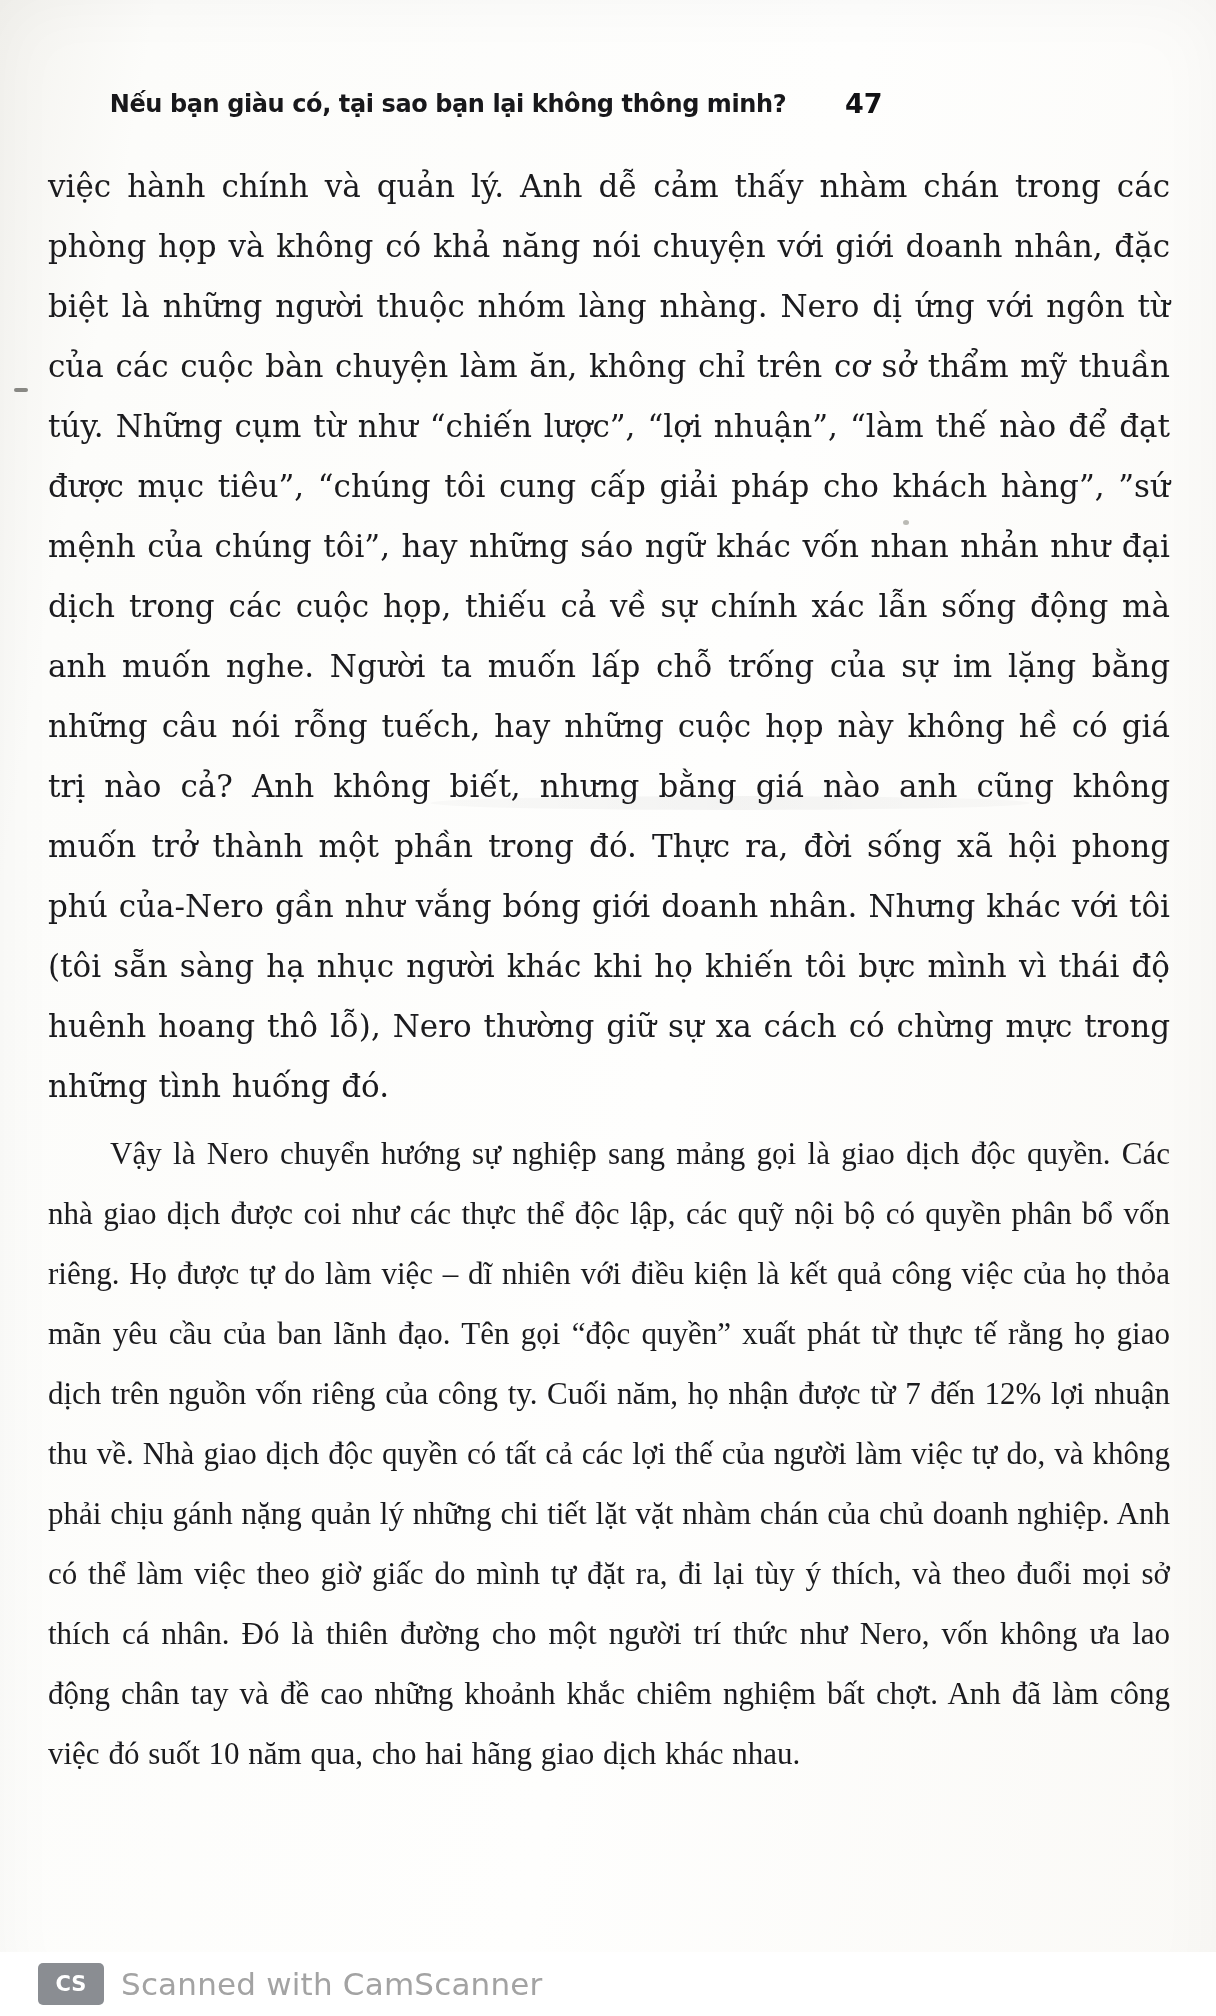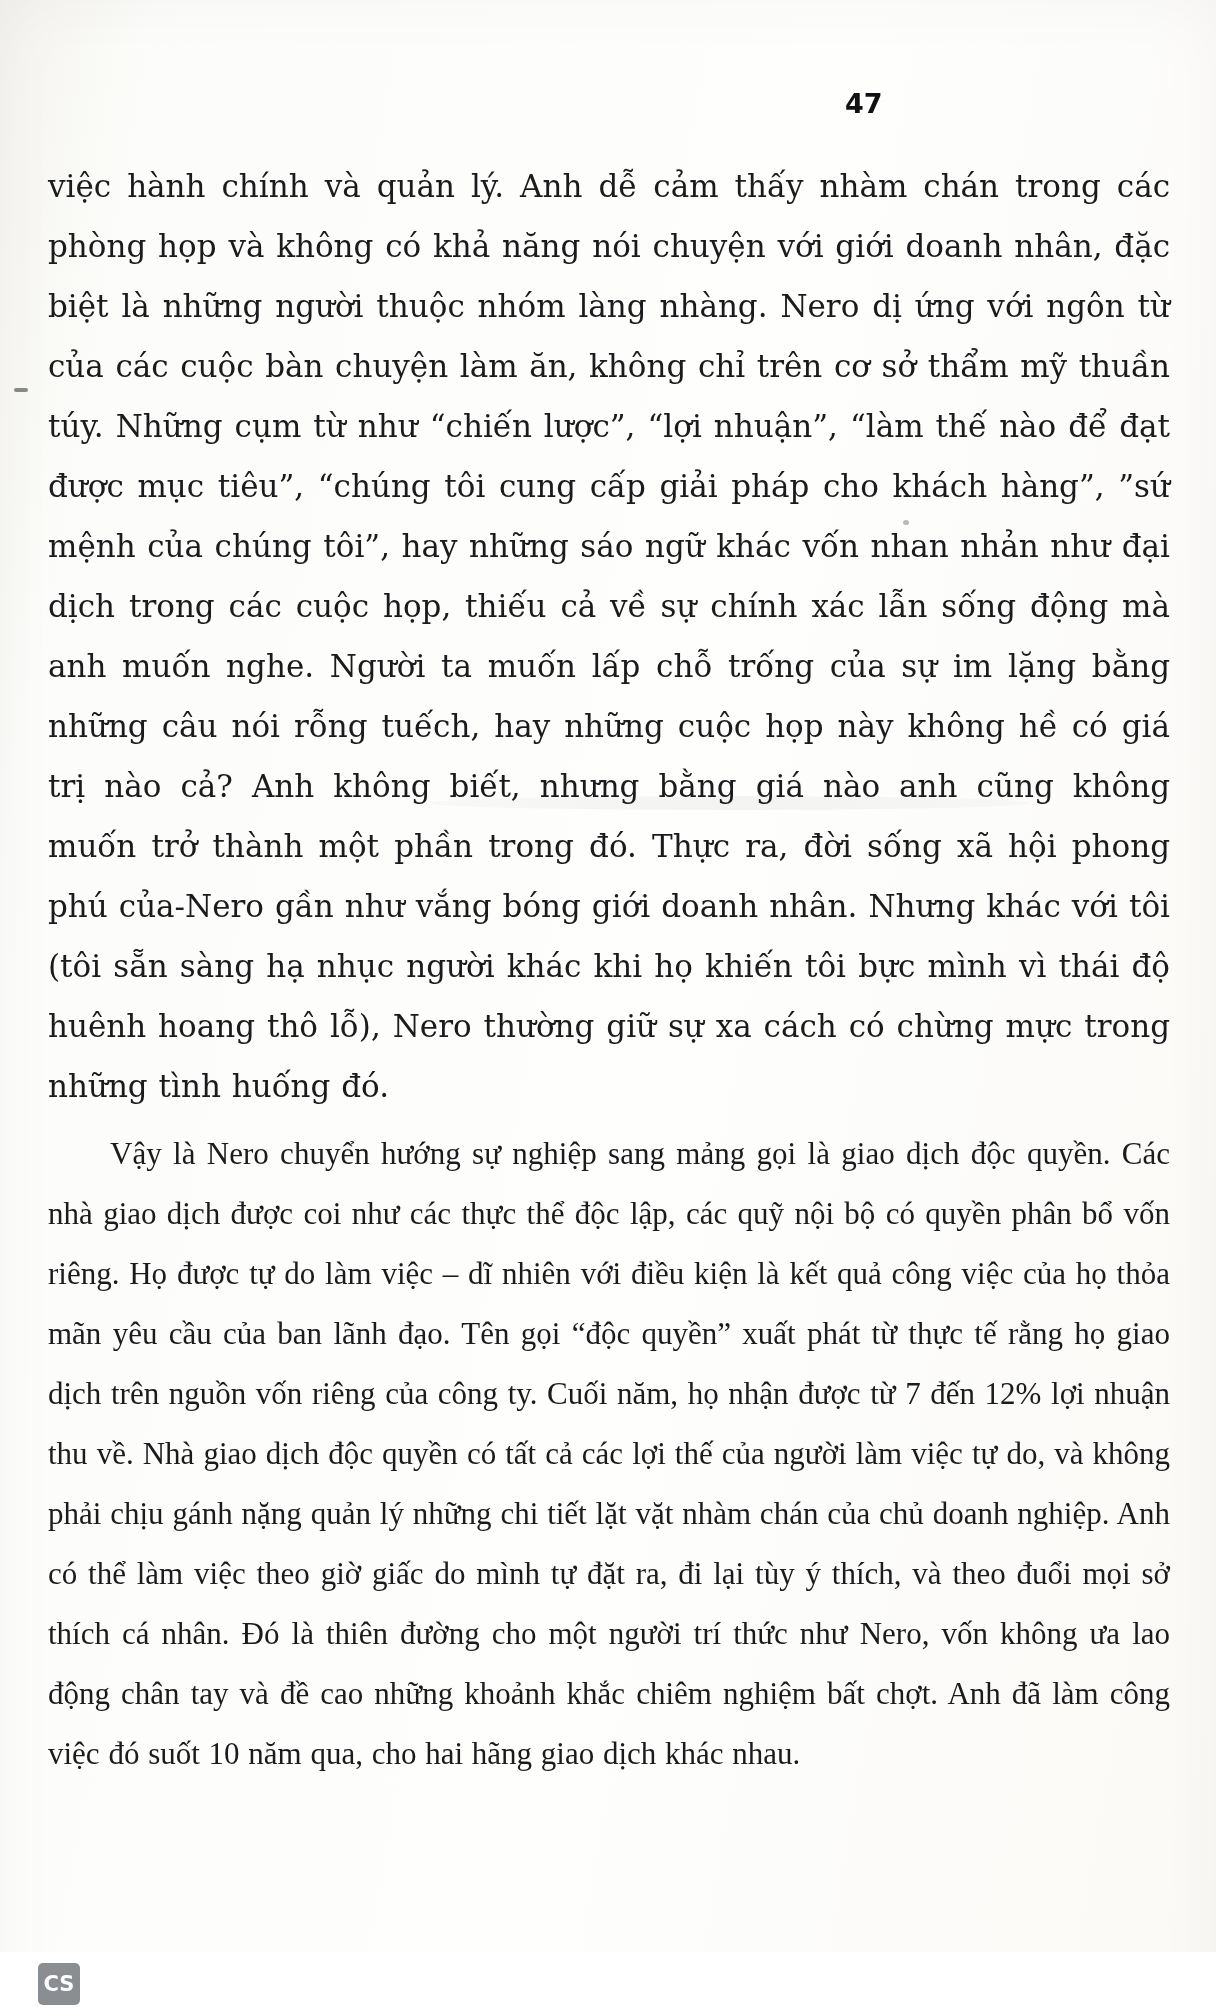--- a/index.html
+++ b/index.html
@@ -69,21 +69,21 @@
 
   
   .footer {
     position:absolute; left:0; right:0; bottom:0; height:64px;
     background:#ffffff;
     display:flex; align-items:center;
     padding-left:38px;
     gap:17px;
   }
   .cs-logo {
-    width:42px; height:42px;
+    width:66px; height:42px;
     background: var(--logo_bg, #8a8d92);
     color:#ffffff;
     font-family:"DejaVu Sans","Liberation Sans",sans-serif;
     font-weight:bold; font-size:21px;
     display:flex; align-items:center; justify-content:center;
     border-radius:5px;
     flex:0 0 auto;
     text-align:center;
   }
   .scan-text {
@@ -92,29 +92,31 @@
     font-size:31px;
     letter-spacing:0.2px;
   }
 </style>
 </head>
 <body>
 
 <div class="page">
 
   <div class="header">
+    <span class="running-title">Nếu bạn giàu có, tại sao bạn lại không thông minh?</span>
     <span class="page-number">47</span>
   </div>
 
   <div class="body-text">
     <p class="para">việc hành chính và quản lý. Anh dễ cảm thấy nhàm chán trong các phòng họp và không có khả năng nói chuyện với giới doanh nhân, đặc biệt là những người thuộc nhóm làng nhàng. Nero dị ứng với ngôn từ của các cuộc bàn chuyện làm ăn, không chỉ trên cơ sở thẩm mỹ thuần túy. Những cụm từ như “chiến lược”, “lợi nhuận”, “làm thế nào để đạt được mục tiêu”, “chúng tôi cung cấp giải pháp cho khách hàng”, ”sứ mệnh của chúng tôi”, hay những sáo ngữ khác vốn nhan nhản như đại dịch trong các cuộc họp, thiếu cả về sự chính xác lẫn sống động mà anh muốn nghe. Người ta muốn lấp chỗ trống của sự im lặng bằng những câu nói rỗng tuếch, hay những cuộc họp này không hề có giá trị nào cả? Anh không biết, nhưng bằng giá nào anh cũng không muốn trở thành một phần trong đó. Thực ra, đời sống xã hội phong phú của-Nero gần như vắng bóng giới doanh nhân. Nhưng khác với tôi (tôi sẵn sàng hạ nhục người khác khi họ khiến tôi bực mình vì thái độ huênh hoang thô lỗ), Nero thường giữ sự xa cách có chừng mực trong những tình huống đó.</p>
     <p class="para indent">Vậy là Nero chuyển hướng sự nghiệp sang mảng gọi là giao dịch độc quyền. Các nhà giao dịch được coi như các thực thể độc lập, các quỹ nội bộ có quyền phân bổ vốn riêng. Họ được tự do làm việc – dĩ nhiên với điều kiện là kết quả công việc của họ thỏa mãn yêu cầu của ban lãnh đạo. Tên gọi “độc quyền” xuất phát từ thực tế rằng họ giao dịch trên nguồn vốn riêng của công ty. Cuối năm, họ nhận được từ 7 đến 12% lợi nhuận thu về. Nhà giao dịch độc quyền có tất cả các lợi thế của người làm việc tự do, và không phải chịu gánh nặng quản lý những chi tiết lặt vặt nhàm chán của chủ doanh nghiệp. Anh có thể làm việc theo giờ giấc do mình tự đặt ra, đi lại tùy ý thích, và theo đuổi mọi sở thích cá nhân. Đó là thiên đường cho một người trí thức như Nero, vốn không ưa lao động chân tay và đề cao những khoảnh khắc chiêm nghiệm bất chợt. Anh đã làm công việc đó suốt 10 năm qua, cho hai hãng giao dịch khác nhau.</p>
   </div>
 
   <div class="speck-1"></div>
   <div class="speck-2"></div>
   <div class="smudge"></div>
 
   <div class="footer">
     <span class="cs-logo">CS</span>
+    <span class="scan-text">Scanned with CamScanner</span>
   </div>
 
 </div>
 
 </body></html>

